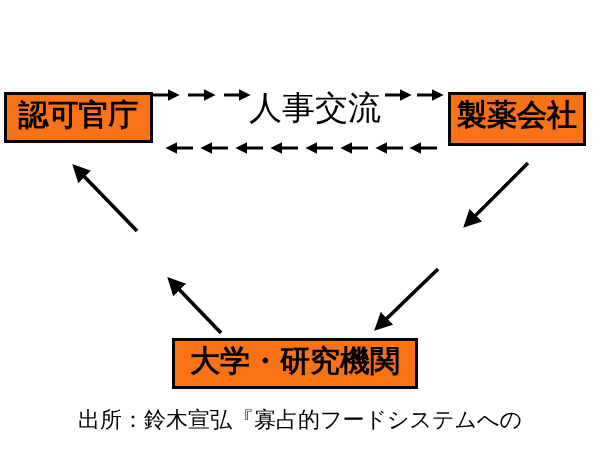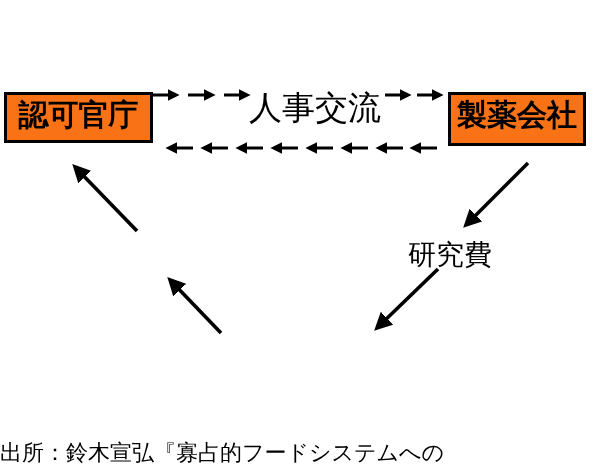--- a/index.html
+++ b/index.html
@@ -49,25 +49,24 @@
     white-space: nowrap;
     font-weight: 500;
   }
   .label-personnel { left: 240px; top: 78px;  width: 150px; font-size: 33px; margin-top: 8px; }
   .label-revolving { left: 225px; top: 99px;  width: 180px; font-size: 26px; }
   .label-results   { left: 51px;  top: 238px; width: 190px; font-size: 28px; }
   .label-funds     { left: 398px; top: 236px; width: 104px; font-size: 28px; }
   .caption {
     position: absolute;
     top: 406px; left: 0; right: 0;
-    text-align: left;
-    font-family: Liberation Mono, monospace;
+    text-align: center;
+    font-family: Liberation Sans, sans-serif;
     font-size: 22px;
     line-height: 28px;
-    margin-top: 35px;
   }
 </style>
 </head>
 <body>
 
 <div class="canvas">
 
 
   <svg class="arrows" viewBox="0 0 600 469" xmlns="http://www.w3.org/2000/svg" aria-hidden="true">
     <defs>
@@ -114,24 +113,26 @@
   </svg>
 
   <div class="node node-government">
     <span>認可官庁</span>
   </div>
 
   <div class="node node-pharma">
     <span>製薬会社</span>
   </div>
 
+  <div class="node node-university">
+    <span>大学・研究機関</span>
+  </div>
 
   <div class="edge-label label-personnel">人事交流</div>
 
 
 
-  <div class="edge-label label-funds">研究費</div>
 
   <div class="caption">
     <div>出所：鈴木宣弘『寡占的フードシステムへの</div>
   </div>
 
 </div>
 
 </body></html>

